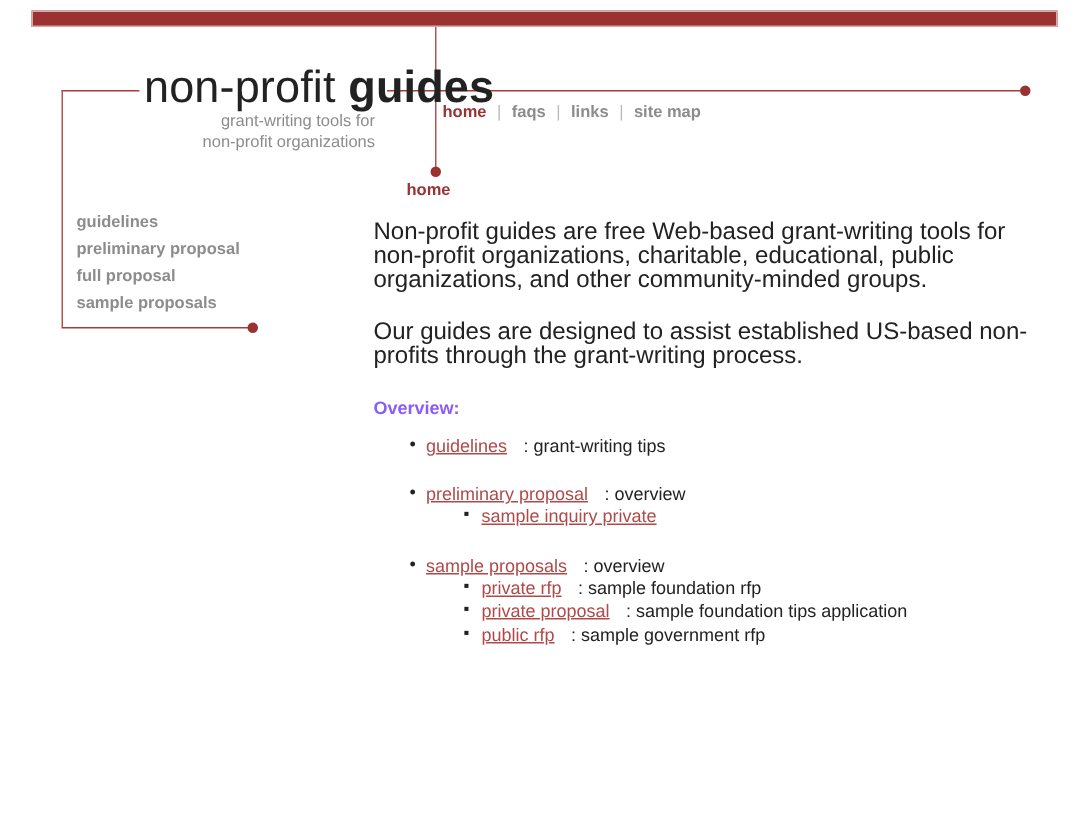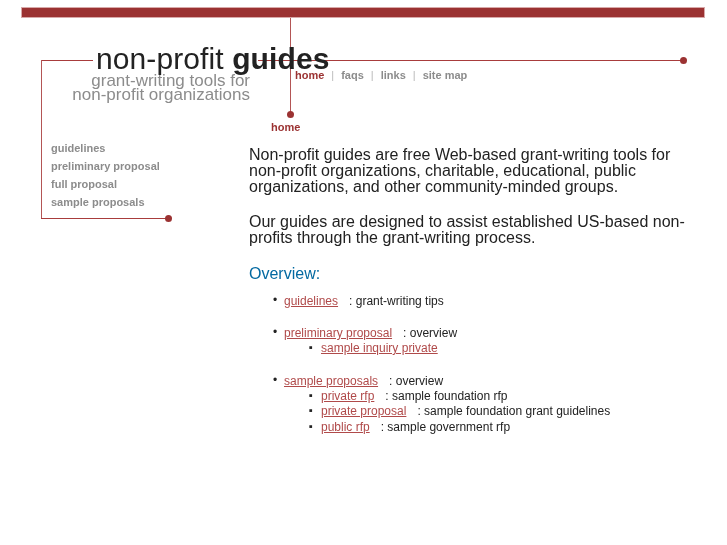--- a/index.html
+++ b/index.html
@@ -104,21 +104,21 @@
   }
   #logo .light { font-weight: 400; }
   #logo .bold  { font-weight: 700; }
 
   #tagline {
     position: absolute;
     left: 60px;
     top: 74px;
     width: 190px;
     text-align: right;
-    font-size: 17px;
+    font-size: 11px;
     line-height: 14px;
     color: #8c8c8c;
   }
 
   
   #topnav {
     position: absolute;
     left: 295px;
     top: 69px;
     font-size: 11px;
@@ -178,23 +178,23 @@
     letter-spacing: 0.1px;
   }
   #main p {
     margin: 0 0 19px 0;
     font-size: 16px;
     line-height: 16px;
     color: #222222;
   }
   #main h2 {
     margin: 0 0 10px 0;
-    font-size: 16px;
-    font-weight: 400;
-    color: #0369a1;
+    font-size: 12px;
+    font-weight: 700;
+    color: #8b5cf6;
   }
 
   ul.lvl1 {
     margin: 0;
     padding: 0 0 0 35px;
     list-style: none;
   }
   ul.lvl1 > li.group {
     margin: 0 0 16px 0;
     position: relative;
@@ -286,18 +286,18 @@
       <li class="group">
         <div class="row"><a href="#" class="link">preliminary proposal</a><span class="plain">: overview</span></div>
         <ul class="lvl2">
           <li><a href="#" class="link">sample inquiry private</a></li>
         </ul>
       </li>
       <li class="group">
         <div class="row"><a href="#" class="link">sample proposals</a><span class="plain">: overview</span></div>
         <ul class="lvl2">
           <li><a href="#" class="link">private rfp</a><span class="plain">: sample foundation rfp</span></li>
-          <li><a href="#" class="link">private proposal</a><span class="plain">: sample foundation grant guidelines</span></li>
+          <li><a href="#" class="link">private proposal</a><span class="plain">: sample foundation tips application</span></li>
           <li><a href="#" class="link">public rfp</a><span class="plain">: sample government rfp</span></li>
         </ul>
       </li>
     </ul>
 </main>
 
 </body></html>

